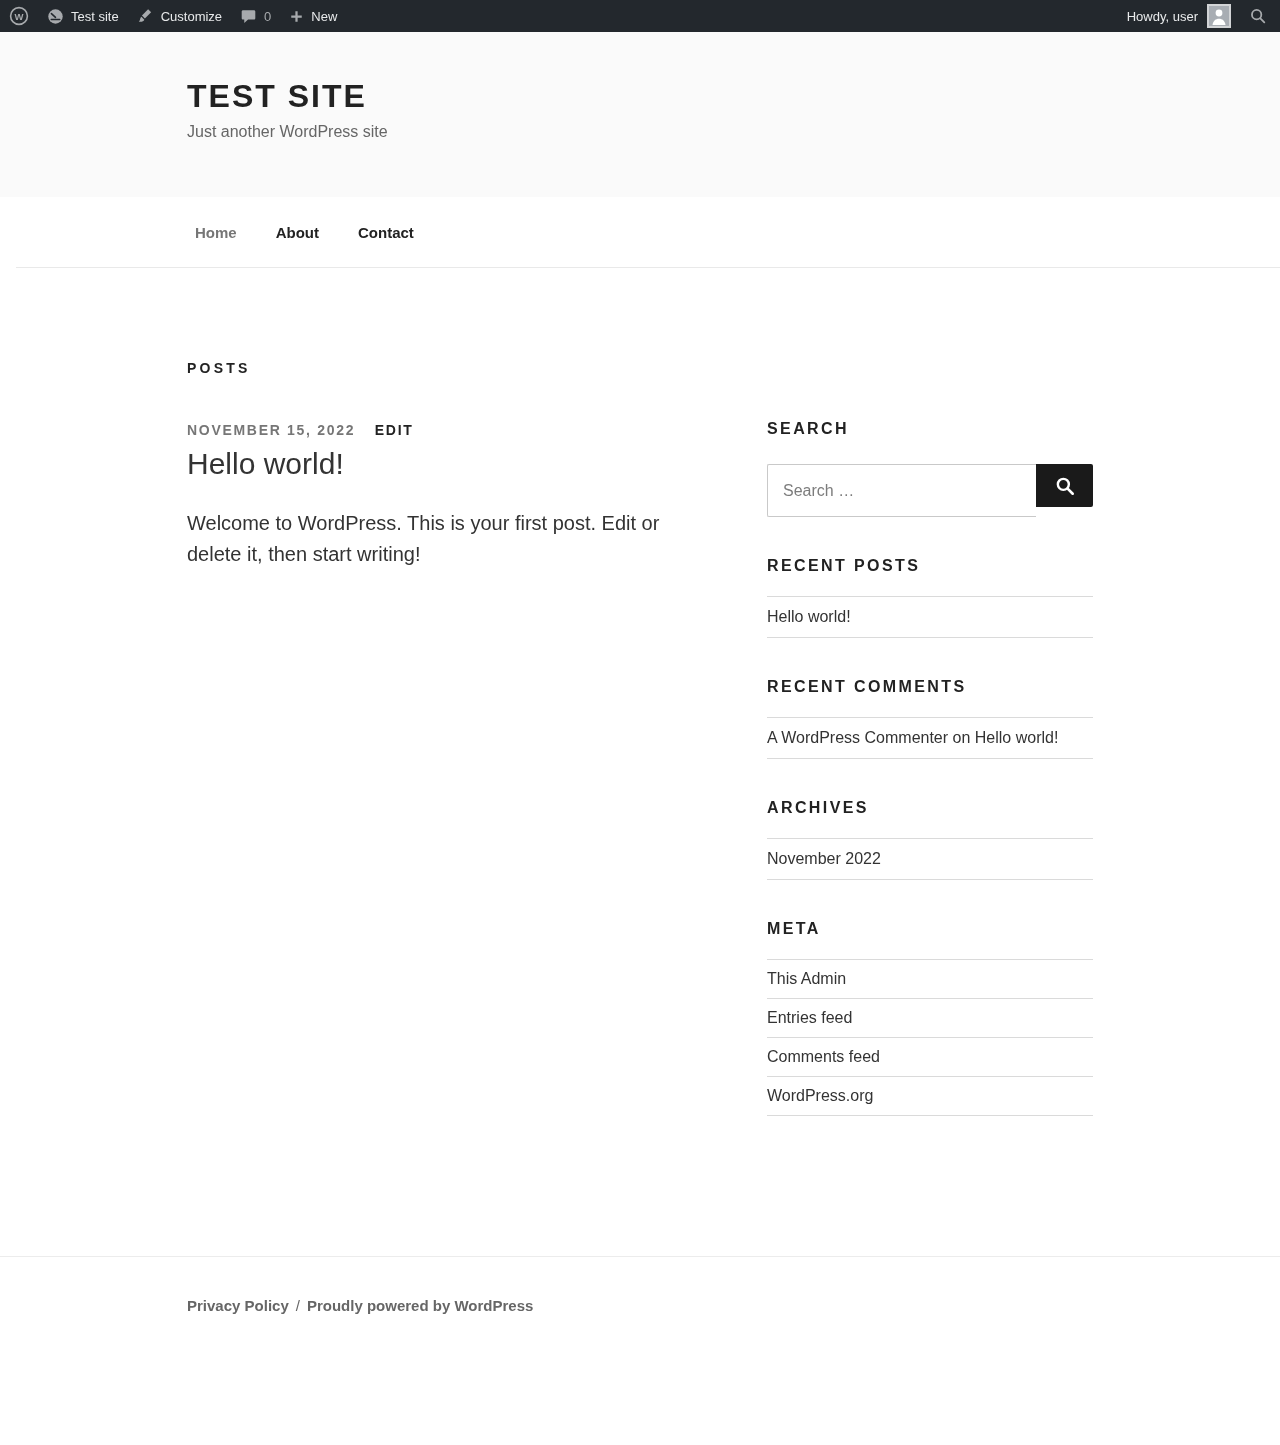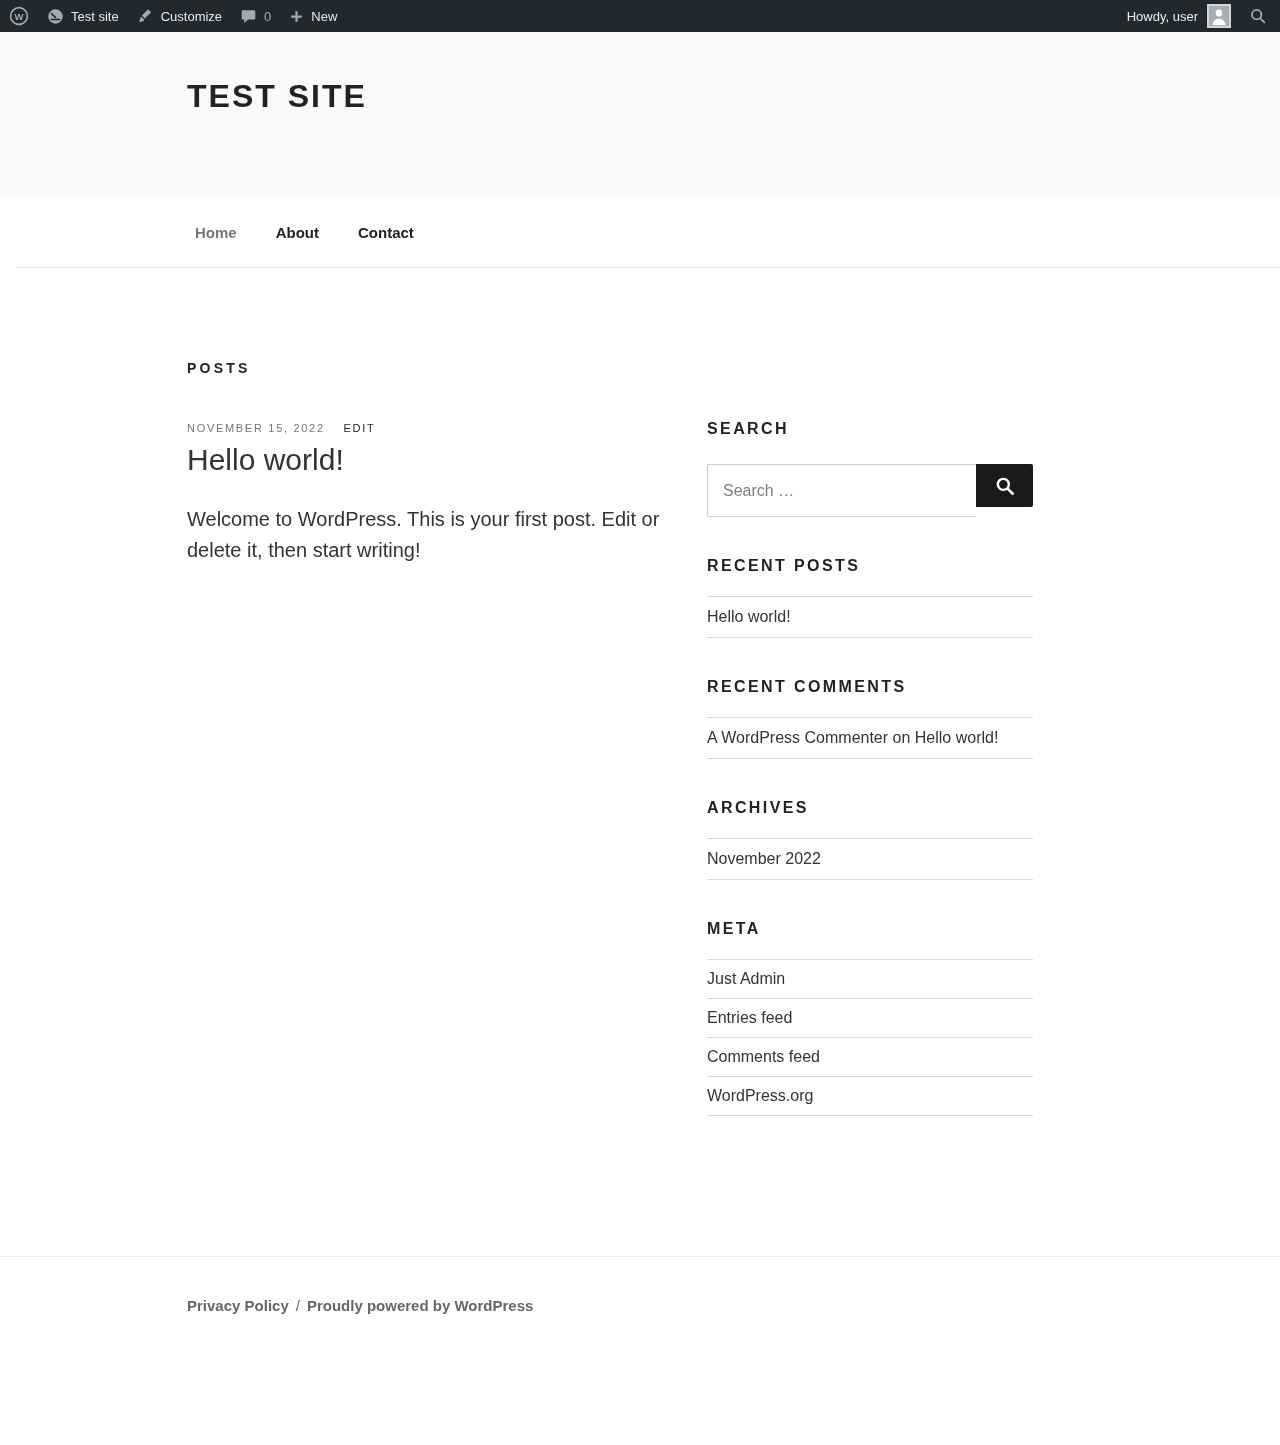--- a/index.html
+++ b/index.html
@@ -74,32 +74,33 @@
     font-weight: 700;
     color: #222222;
     text-decoration: none;
     cursor: pointer;
   }
   .nav-link.current { color: #767676; }
 
   
   .content {
     display: flex;
+    justify-content: space-between;
     padding-top: 92px;
     padding-bottom: 100px;
   }
   main { width: 520px; }
   .page-title {
     margin: 0 0 46px;
     font-size: 14px;
     font-weight: 800;
     letter-spacing: 3.2px;
     color: #222222;
   }
-  .entry-meta { font-size: 11px; font-weight: 400; letter-spacing: 1.7px; }
+  .entry-meta { font-size: 14px; font-weight: 700; letter-spacing: 1.7px; }
   .posted-on { color: #767676; text-decoration: none; cursor: pointer; }
   .edit-link { color: #222222; margin-left: 14px; text-decoration: none; cursor: pointer; }
   .entry-title {
     margin: 9px 0 0;
     font-size: 30px;
     font-weight: 400;
     color: #333333;
     cursor: pointer;
   }
   .entry-body {
@@ -219,20 +220,21 @@
         <circle cx="8.5" cy="8.5" r="5.2" fill="none" stroke="currentColor" stroke-width="2"></circle>
         <path d="M12.6 12.6L17 17" stroke="currentColor" stroke-width="2" stroke-linecap="round" fill="none"></path>
       </svg>
     </div>
   </div>
 </div>
 
 <header id="siteheader">
   <div class="container">
     <h1 class="site-title">TEST SITE</h1>
+    <p class="site-tagline">Just another WordPress site</p>
   </div>
 </header>
 
 <nav id="mainnav">
   <div class="container nav-inner">
     <a class="nav-link current">Home</a>
     <a class="nav-link">About</a>
     <a class="nav-link">Contact</a>
   </div>
 </nav>
@@ -287,21 +289,21 @@
           <a>November 2022</a>
         </li>
       </ul>
     </section>
 
 
     <section class="widget widget-meta">
       <h4 class="widget-title">META</h4>
       <ul>
         <li>
-          <a>Just Admin</a>
+          <a>This Admin</a>
         </li>
         <li>
           <a>Entries feed</a>
         </li>
         <li>
           <a>Comments feed</a>
         </li>
         <li>
           <a>WordPress.org</a>
         </li>

